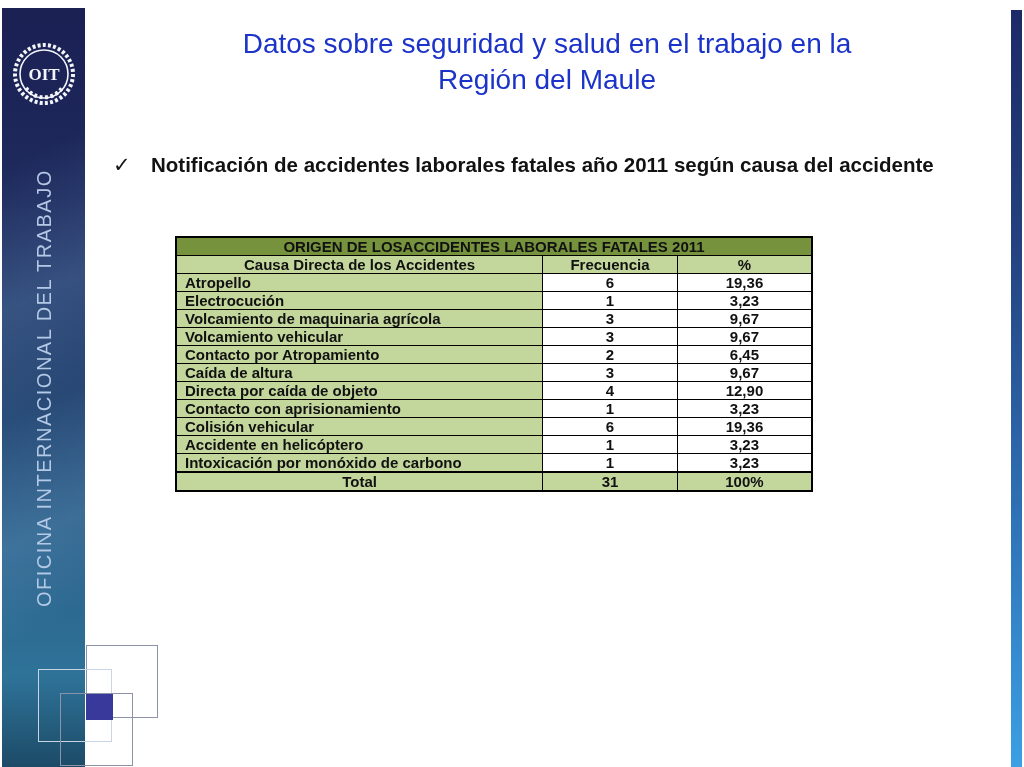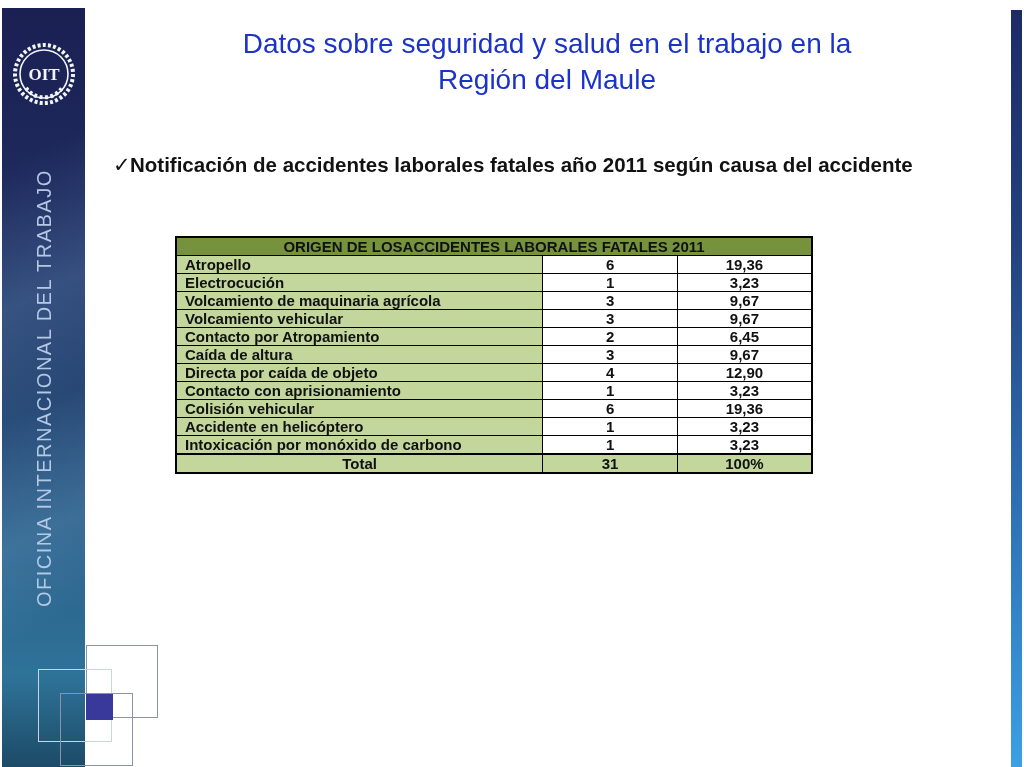--- a/index.html
+++ b/index.html
@@ -44,21 +44,21 @@
   .title {
     position:absolute; left:95px; right:25px; top:26px;
     text-align:center; color:#1b33c9; font-weight:normal;
     font-size:28px; line-height:36px;
   }
 
   
   .bullet { position:absolute; left:113px; top:148px; width:895px;
     font-size:20.5px; font-weight:bold; color:#121212; line-height:33px; }
   .bullet .check { position:absolute; left:0; top:0; font-weight:normal; font-size:21px; }
-  .bullet .bullet-text { display:block; margin-left:17px; }
+  .bullet .bullet-text { display:block; margin-left:38px; }
 
   
   table.accidents {
     position:absolute; left:175px; top:236px; width:638px;
     border-collapse:collapse; font-size:15px; font-weight:bold; color:#111;
     border:2px solid #000;
   }
   table.accidents th, table.accidents td {
     border:1.5px solid #000; height:16px; padding:0 8px; vertical-align:middle;
   }
@@ -100,20 +100,25 @@
 
   <div class="bullet">
     <span class="check">✓</span>
     <span class="bullet-text">Notificación de accidentes laborales fatales año 2011 según causa del accidente</span>
   </div>
 
   <table class="accidents">
     <thead>
       <tr>
         <th class="tbl-title" colspan="3">ORIGEN DE LOSACCIDENTES LABORALES FATALES 2011</th>
+      </tr>
+      <tr>
+        <th class="col-head">Causa Directa de los Accidentes</th>
+        <th class="col-head">Frecuencia</th>
+        <th class="col-head">%</th>
       </tr>
     </thead>
     <tbody id="rows-body">
         <tr>
           <td class="cause">Atropello</td>
           <td class="freq">6</td>
           <td class="pct">19,36</td>
         </tr>
         <tr>
           <td class="cause">Electrocución</td>

